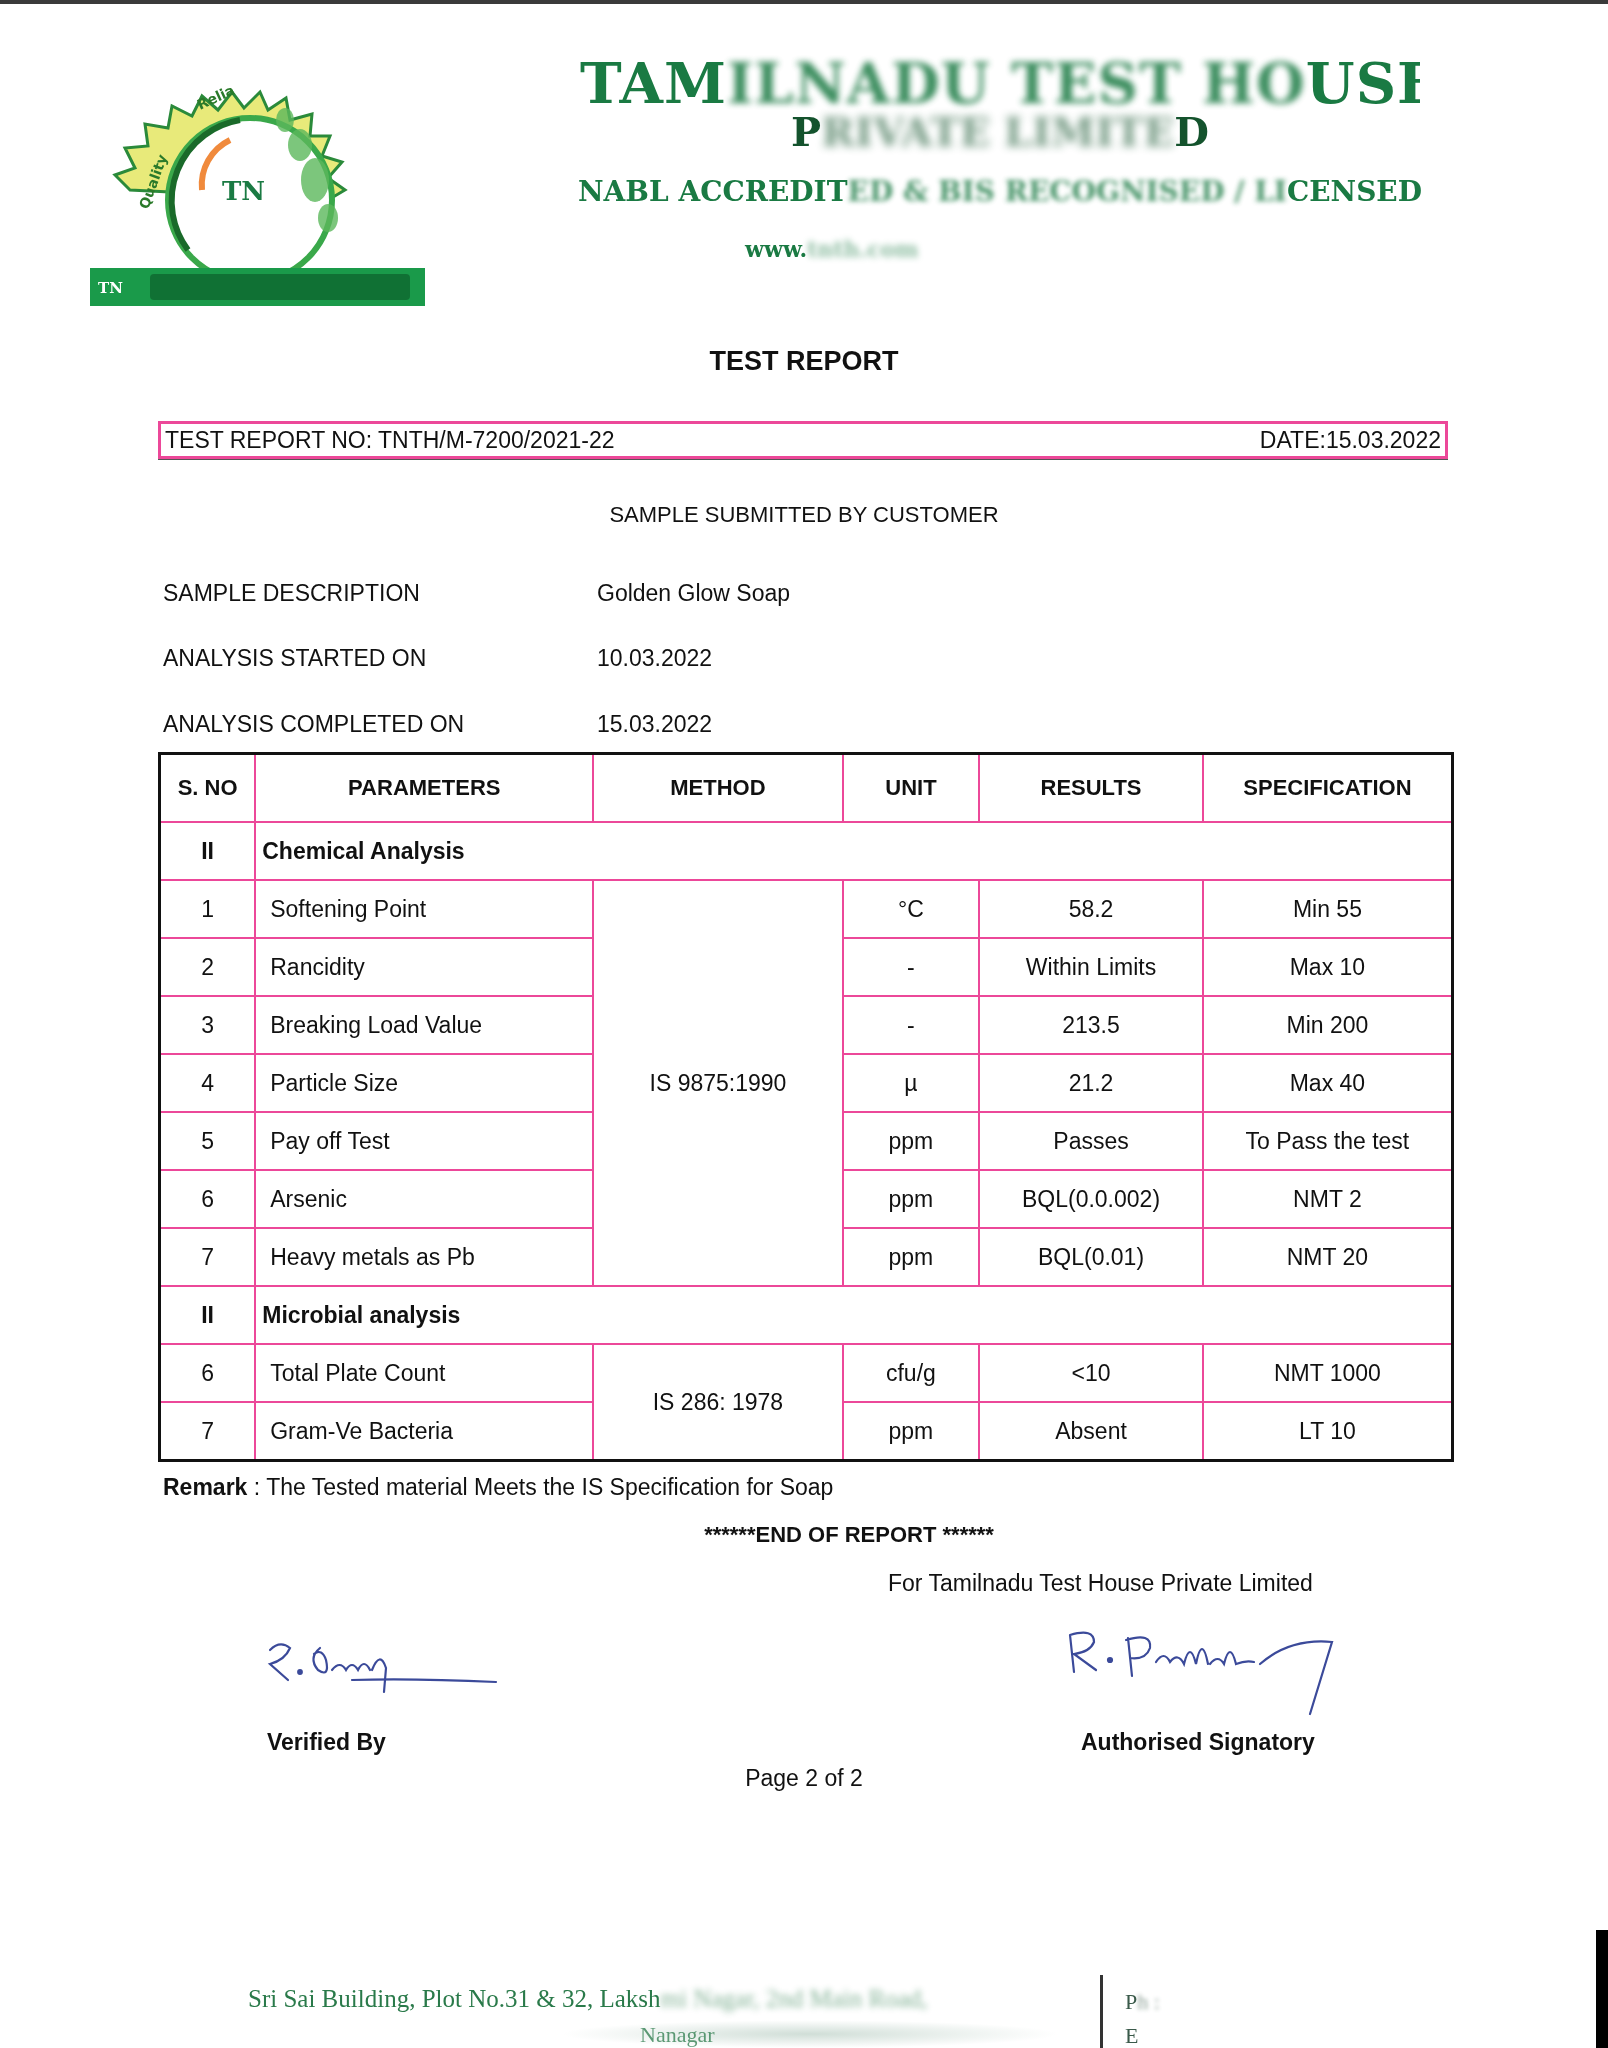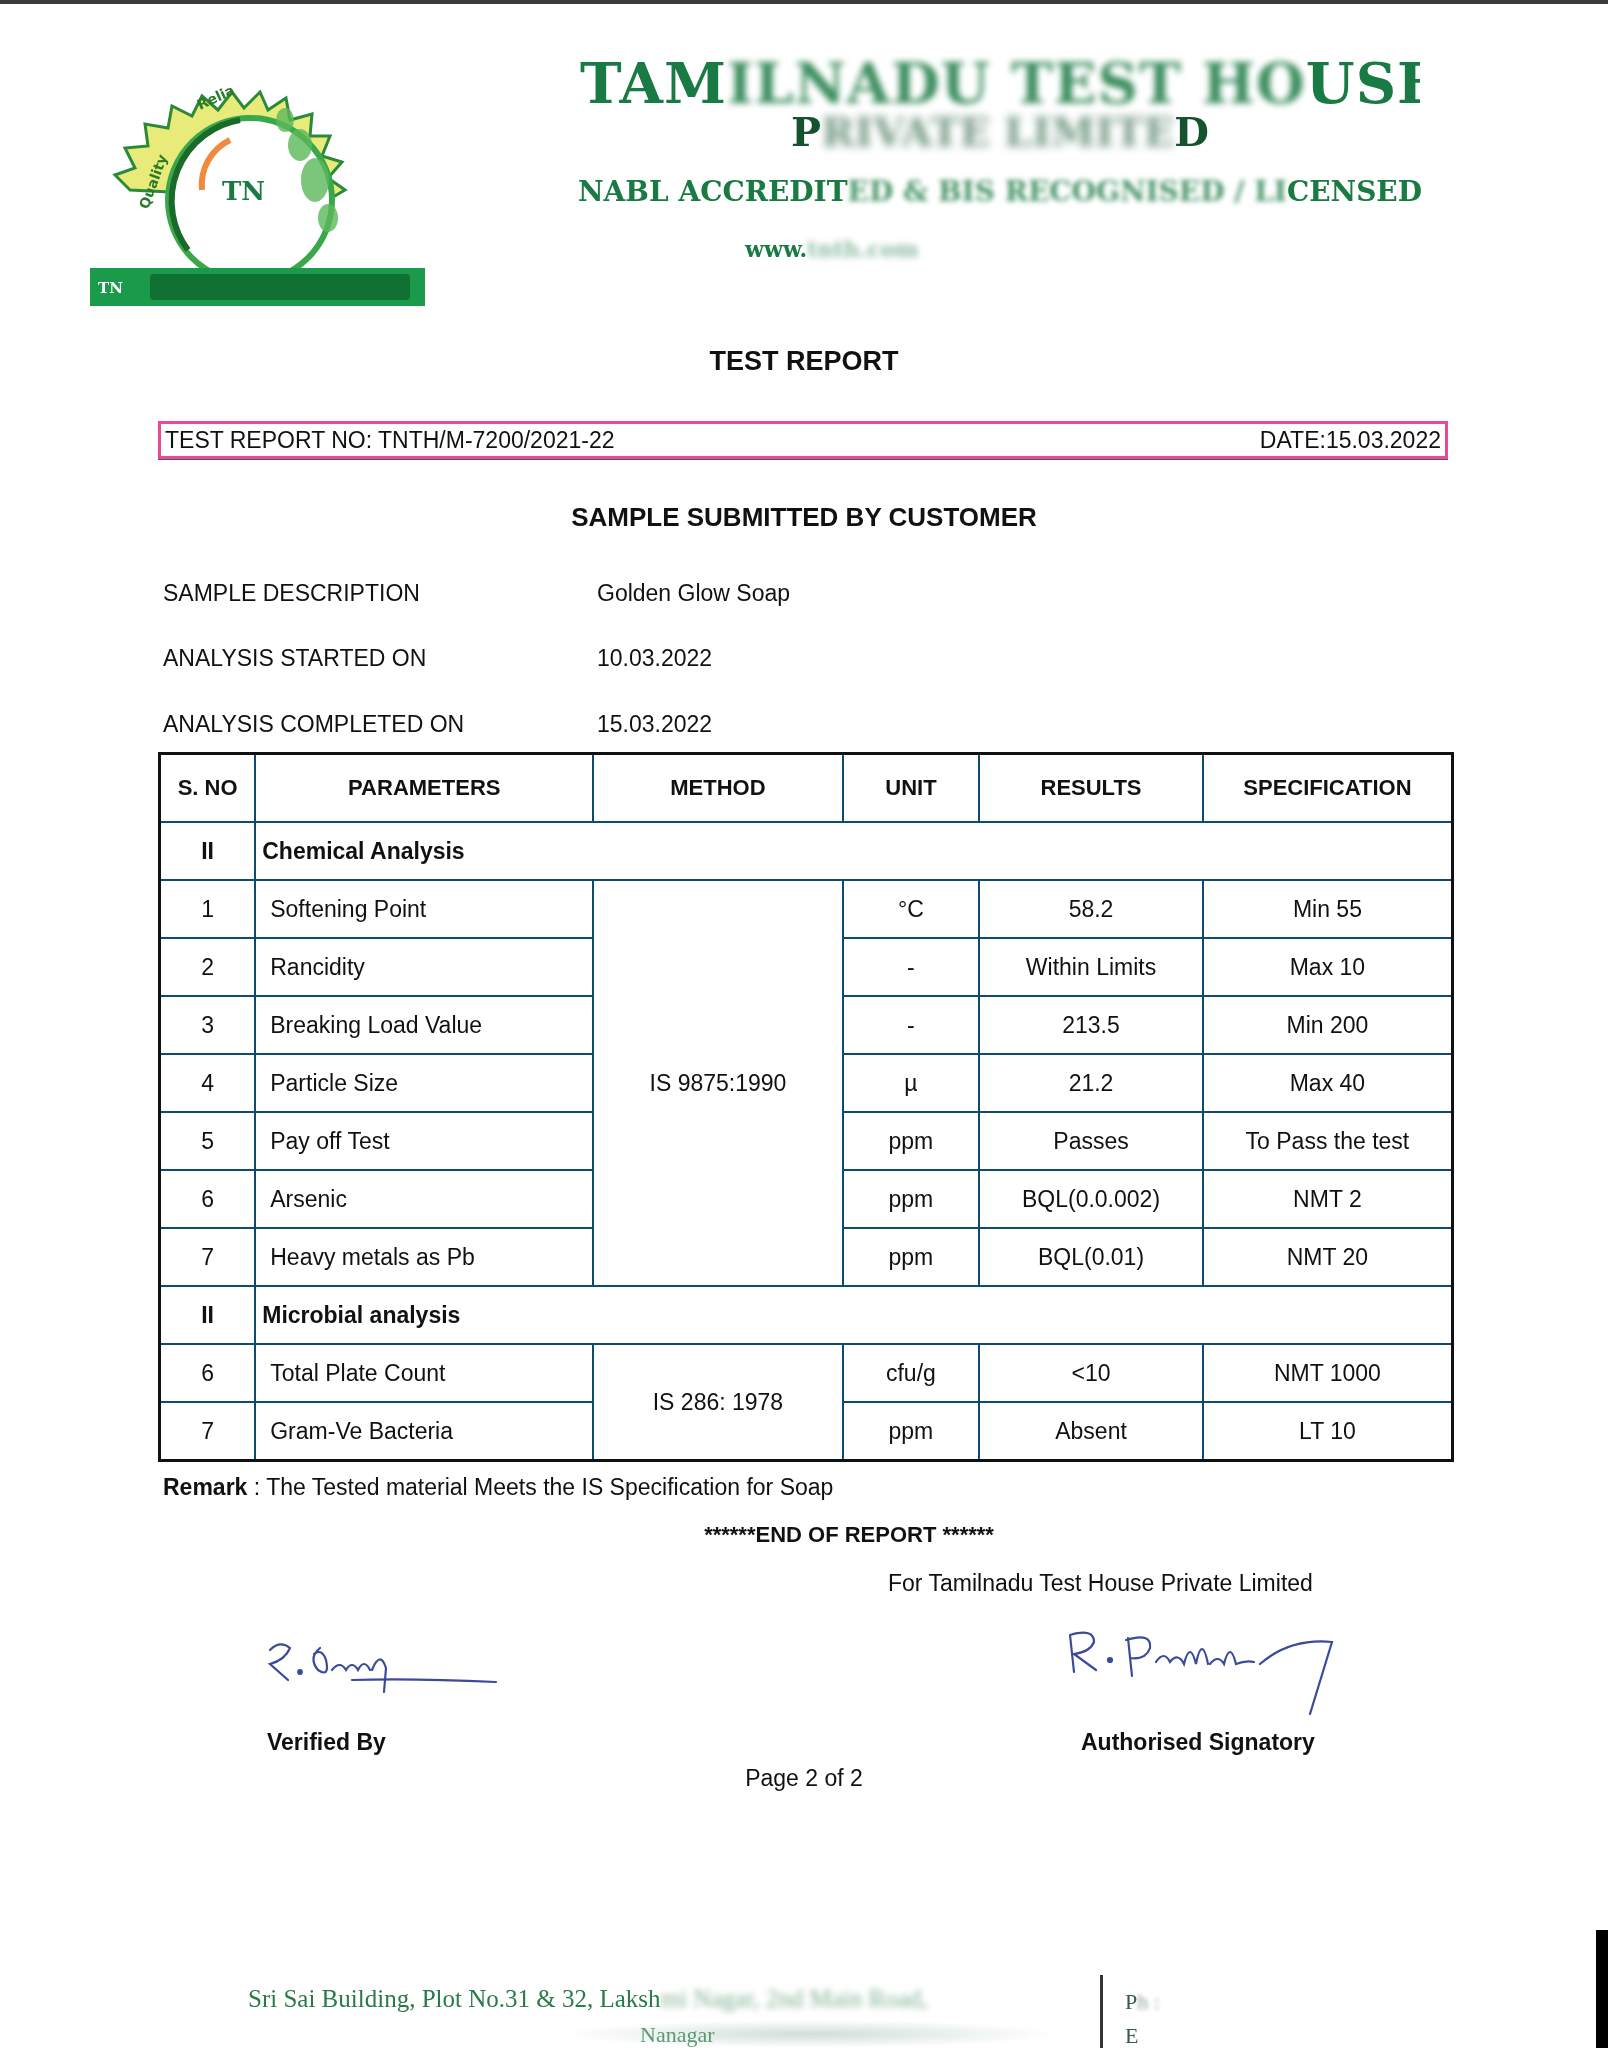--- a/index.html
+++ b/index.html
@@ -45,34 +45,34 @@
   }
   .report-no-box {
     position: absolute; left: 158px; top: 421px; width: 1290px; height: 38px;
     border: 3px solid #ec4899; box-sizing: border-box;
     box-shadow: 0 1px 0 #555;
     display: flex; justify-content: space-between; align-items: center;
     padding: 0 4px; font-size: 23px;
   }
   .section-heading {
     position: absolute; left: 0; width: 1608px; top: 502px; text-align: center;
-    font-weight: bold; font-size: 26px;
+    font-weight: normal; font-size: 22px;
   }
   .info-row { position: absolute; left: 163px; font-size: 23px; }
   .info-row .label { position: absolute; left: 0; white-space: nowrap; }
   .info-row .value { position: absolute; left: 434px; white-space: nowrap; }
 
   
   table.results {
     position: absolute; left: 158px; top: 752px; width: 1296px;
     border-collapse: collapse; font-size: 23px;
     border: 3px solid #111;
   }
   table.results td, table.results th {
-    border: 2px solid #0c4a6e; text-align: center; vertical-align: middle; padding: 0 6px;
+    border: 2px solid #ec4899; text-align: center; vertical-align: middle; padding: 0 6px;
   }
   table.results th { font-weight: bold; height: 66px; font-size: 22px; }
   table.results tr.data td { height: 56px; }
   table.results tr.section td { height: 56px; }
   table.results td.param { text-align: left; padding-left: 14px; }
   table.results tr.section td.title { text-align: left; font-weight: bold; padding-left: 6px; }
   table.results tr.section td.sno { font-weight: bold; }
 
   .remark { position: absolute; left: 163px; top: 1474px; font-size: 23px; }
   .remark b { font-weight: bold; }

